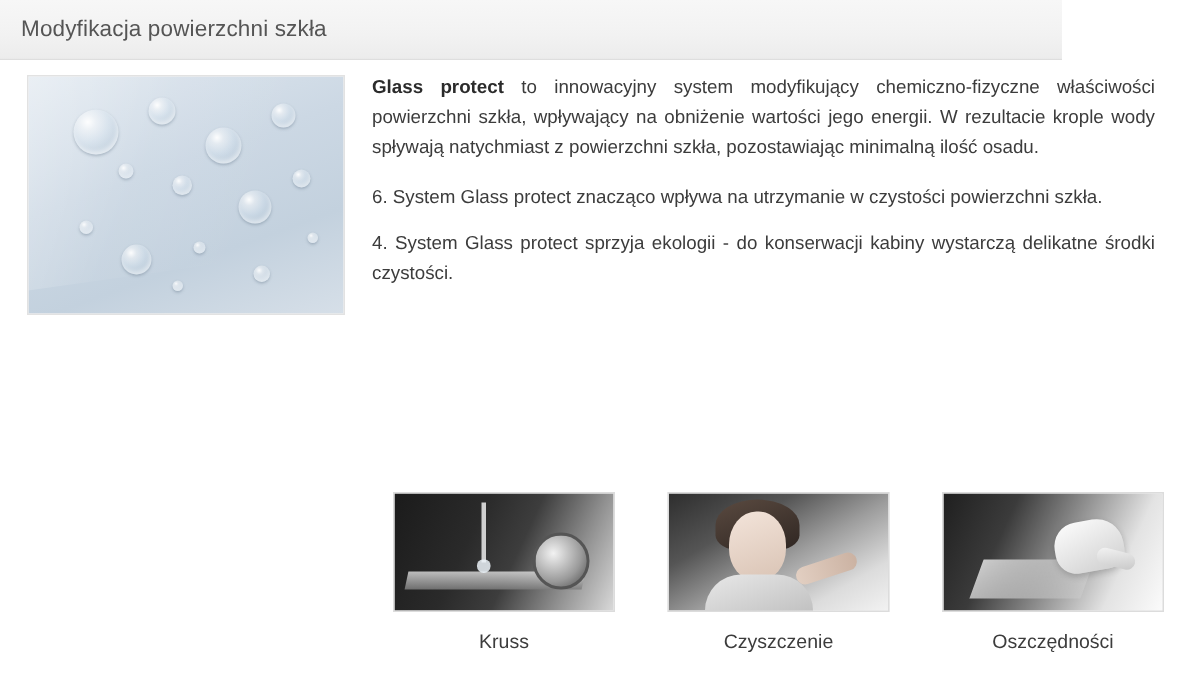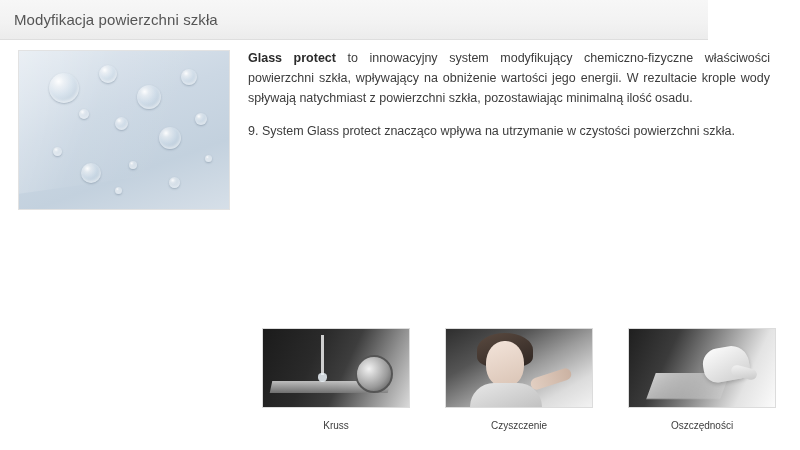--- a/index.html
+++ b/index.html
@@ -124,21 +124,21 @@
     background: #f0f0f0;
   }
   .thumb-1 { left: 14px; }
   .thumb-2 { left: 197px; }
   .thumb-3 { left: 380px; }
   .thumb-caption {
     position: absolute;
     top: 92px;
     width: 148px;
     text-align: center;
-    font-size: 10px;
+    font-size: 13px;
     color: #3c3c3c;
   }
   .cap-1 { left: 14px; }
   .cap-2 { left: 197px; }
   .cap-3 { left: 380px; }
 
   
   .t1-bg {
     position: absolute; inset: 0;
     background: linear-gradient(115deg, #1b1b1b 0%, #2a2a2a 35%, #3d3d3d 55%, #8f8f8f 78%, #d9d9d9 100%);
@@ -263,21 +263,22 @@
       <div class="drop small" style="left:34px; top:96px; width:9px; height:9px;"></div>
       <div class="drop" style="left:62px; top:112px; width:20px; height:20px;"></div>
       <div class="drop small" style="left:110px; top:110px; width:8px; height:8px;"></div>
       <div class="drop small" style="left:150px; top:126px; width:11px; height:11px;"></div>
       <div class="drop small" style="left:186px; top:104px; width:7px; height:7px;"></div>
       <div class="drop small" style="left:96px; top:136px; width:7px; height:7px;"></div>
     </div>
 
     <div class="text-col">
       <p class="para intro"><b>Glass protect</b><span> to innowacyjny system modyfikujący chemiczno-fizyczne właściwości powierzchni szkła, wpływający na obniżenie wartości jego energii. W rezultacie krople wody spływają natychmiast z powierzchni szkła, pozostawiając minimalną ilość osadu.</span></p>
-      <p class="para tight">9. System Glass protect znacząco wpływa na utrzymanie w czystości powierzchni szkła.</p>
+      <p class="para tight">6. System Glass protect znacząco wpływa na utrzymanie w czystości powierzchni szkła.</p>
+      <p class="para tight">4. System Glass protect sprzyja ekologii - do konserwacji kabiny wystarczą delikatne środki czystości.</p>
     </div>
 
     <div class="thumbs">
       <div class="thumb thumb-1">
         <div class="t1-bg"></div>
         <div class="t1-bar"></div>
         <div class="t1-cyl"></div>
         <div class="t1-rod"></div>
         <div class="t1-tip"></div>
       </div>

